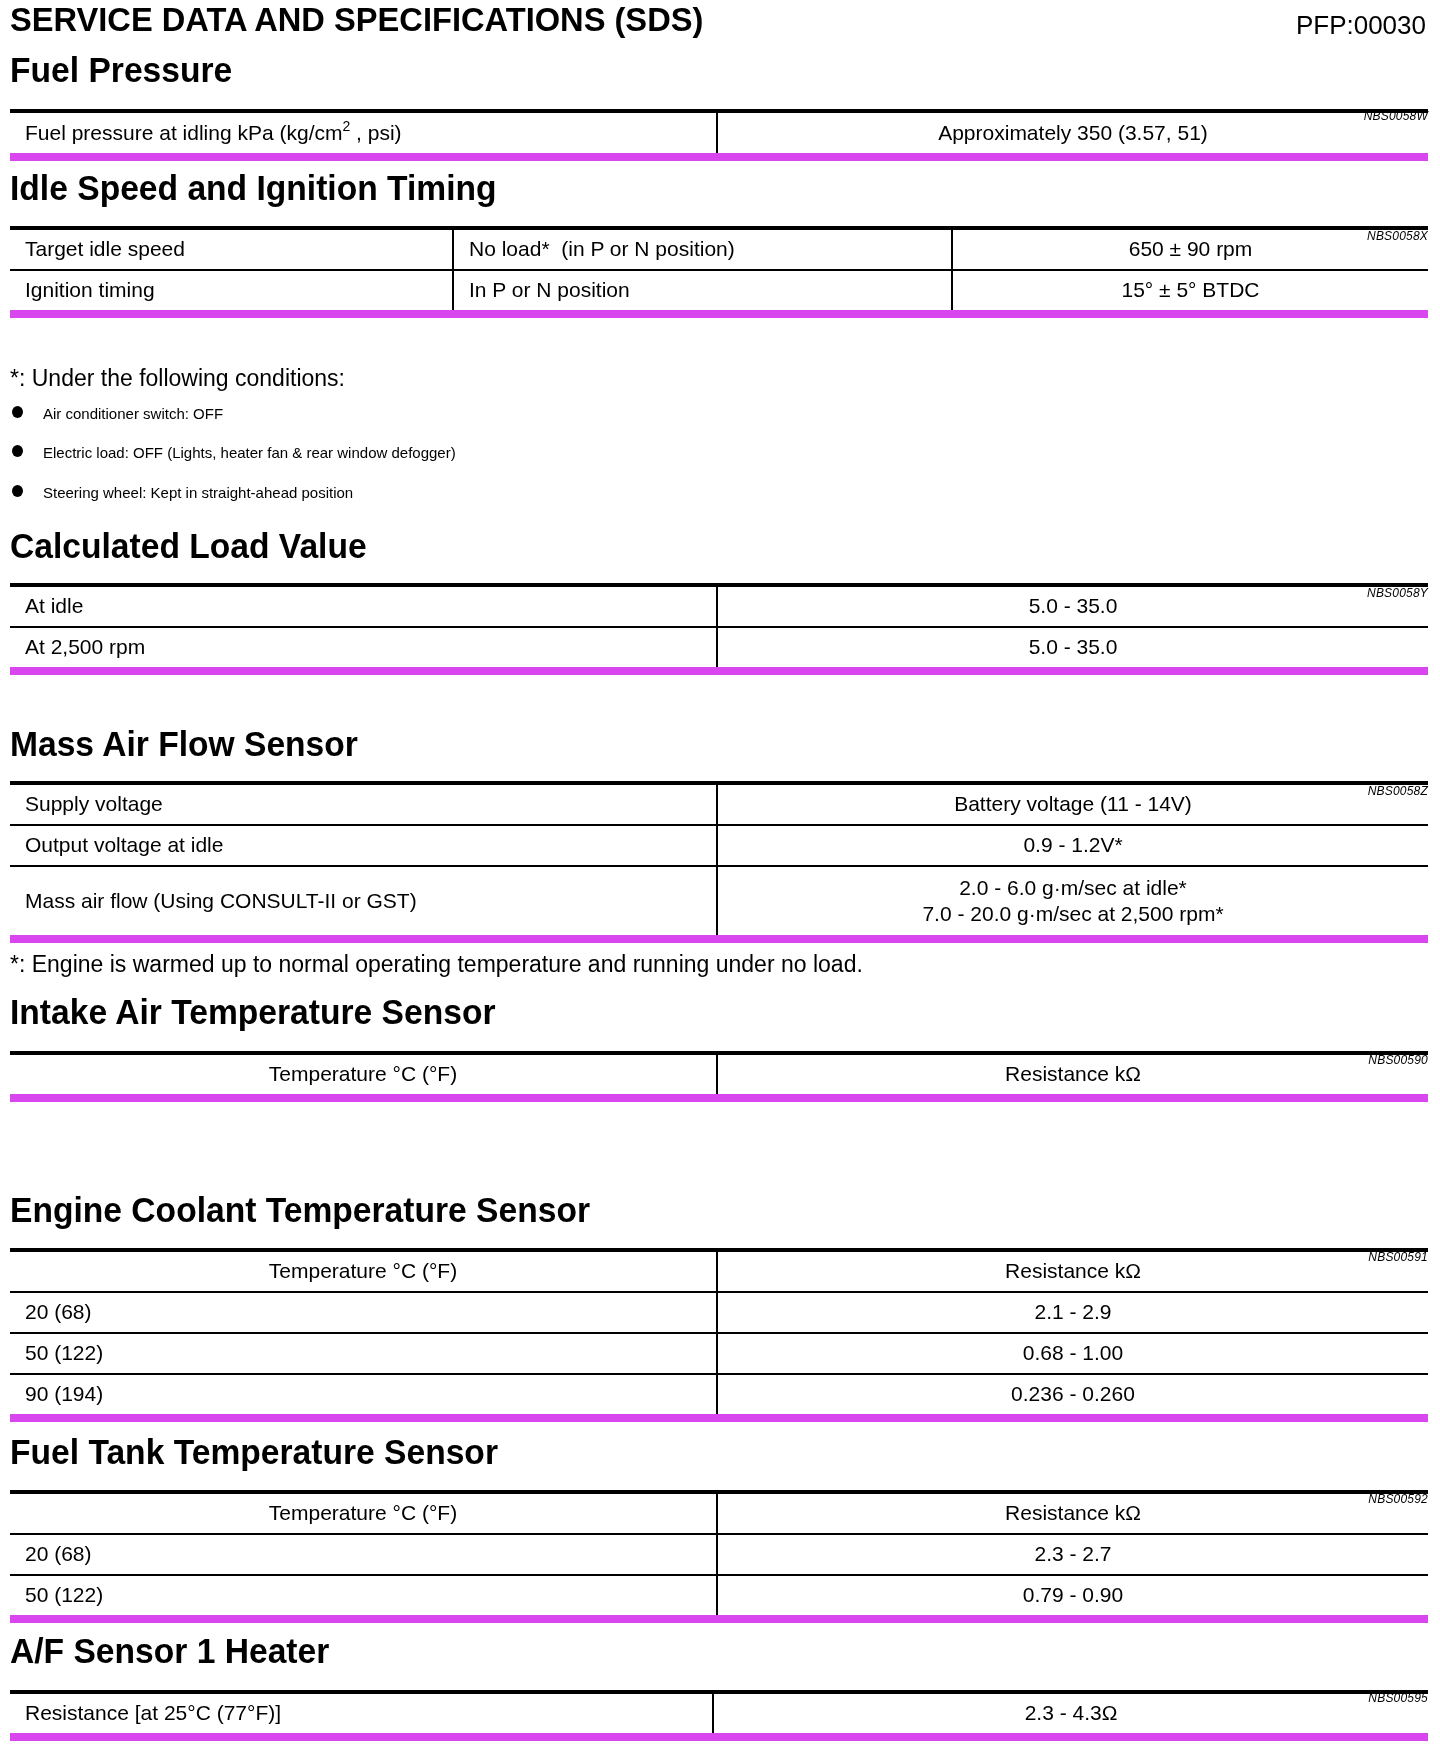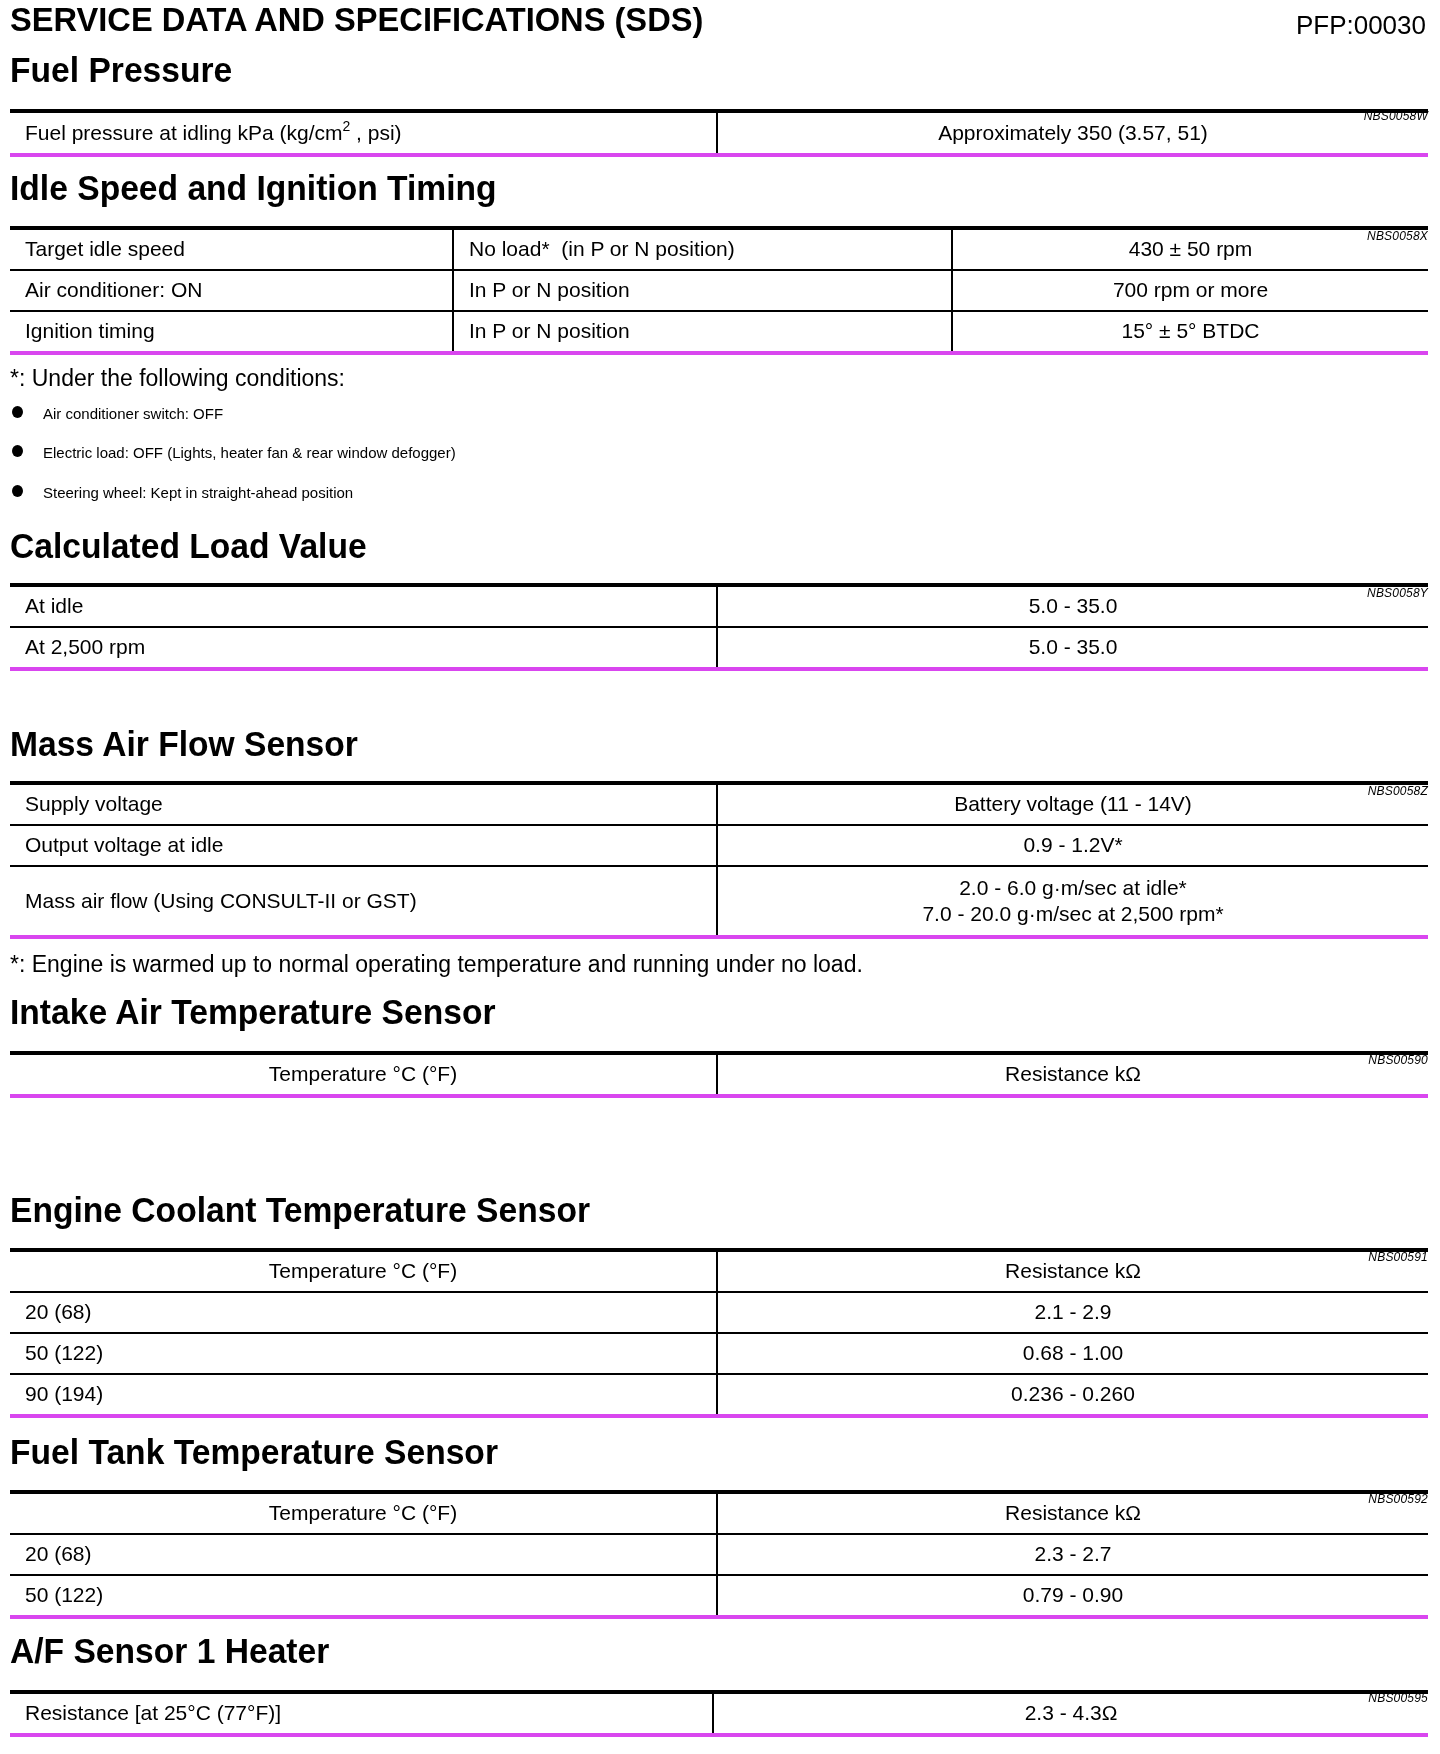--- a/index.html
+++ b/index.html
@@ -15,21 +15,21 @@
   .pfp { right: 14px; top: 10px; font-size: 26px; }
   .sec-heading {
     left: 10px; font-size: 35px; font-weight: bold; white-space: nowrap;
     transform: scaleX(0.96); transform-origin: left top;
   }
   .ref-code {
     right: 12px; font-size: 12px; font-style: italic; letter-spacing: 0.2px; margin-top: 36px;
   }
   table.spec {
     position: absolute; left: 10px; width: 1418px; border-collapse: collapse;
-    border-top: 4px solid #000; border-bottom: 4px solid #d946ef; table-layout: fixed;
+    border-top: 4px solid #000; border-bottom: 8px solid #d946ef; table-layout: fixed;
   }
   table.spec td {
     font-size: 21px; height: 39px; padding: 0 15px; border-top: 2px solid #000;
     vertical-align: middle; white-space: nowrap; line-height: 1.25;
   }
   table.spec tr:first-child td { border-top: none; }
   table.spec td + td { border-left: 2px solid #000; }
   table.spec td.c { text-align: center; }
   table.spec td.tall { height: 68px; }
   sup { font-size: 14px; vertical-align: 9px; line-height: 0; }
@@ -66,26 +66,21 @@
 <table class="spec" style="top:226px">
   <colgroup>
       <col style="width:443px">
       <col style="width:499px">
       <col>
     </colgroup>
   <tbody>
       <tr>
     <td>Target idle speed</td>
     <td style="white-space:pre">No load*  (in P or N position)</td>
-    <td class="c">430 ± 50 rpm</td>
-  </tr>
-  <tr>
-    <td>Air conditioner: ON</td>
-    <td>In P or N position</td>
-    <td class="c">700 rpm or more</td>
+    <td class="c">650 ± 90 rpm</td>
   </tr>
   <tr>
     <td>Ignition timing</td>
     <td>In P or N position</td>
     <td class="c">15° ± 5° BTDC</td>
   </tr>
 </tbody>
   </table>
 <div class="abs note" style="top:365px">*: Under the following conditions:</div>
 <div class="abs bullet-item" style="top:405px"><span class="bullet-dot"></span><span>Air conditioner switch: OFF</span></div>

